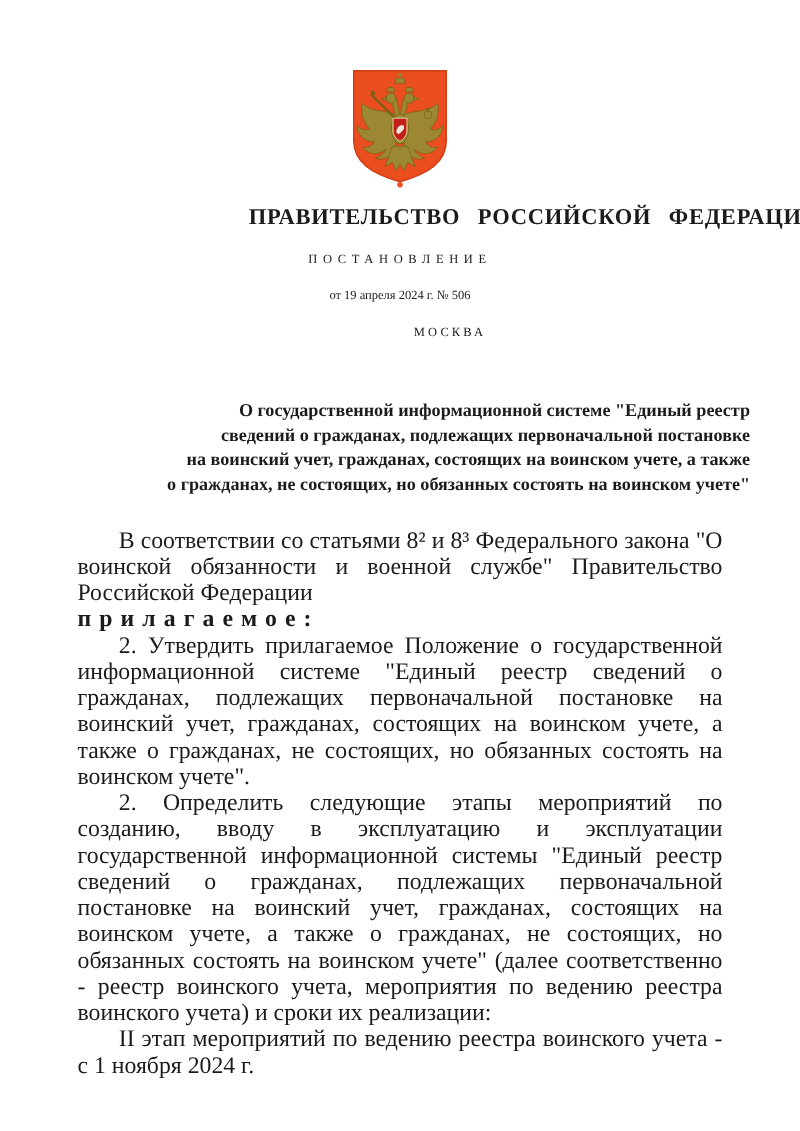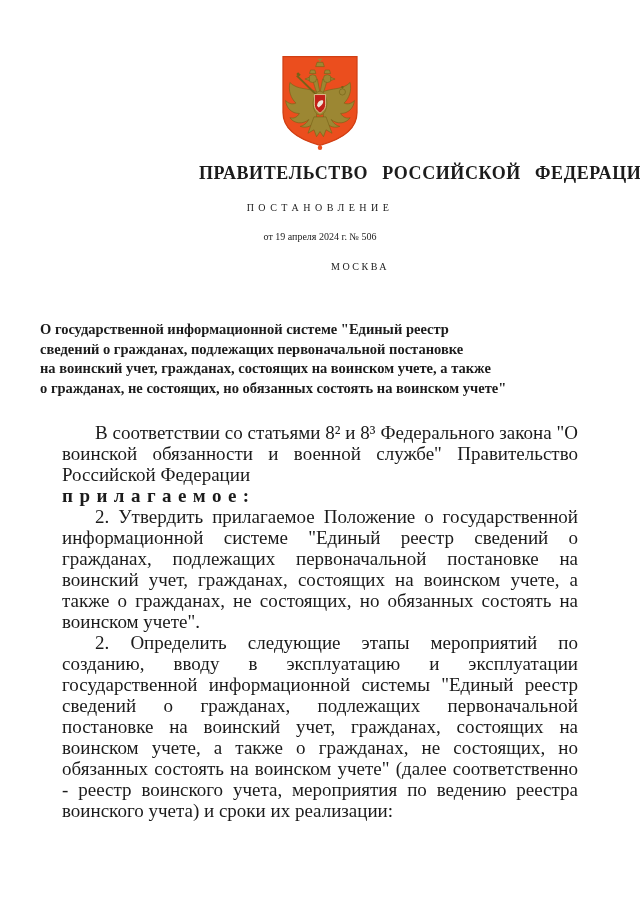--- a/index.html
+++ b/index.html
@@ -57,21 +57,21 @@
     text-align: center;
     font-size: 10px;
     letter-spacing: 2.5px;
     padding-left: 40px;
   }
   .doc-title {
     position: absolute;
     top: 320px;
     left: 40px;
     width: 560px;
-    text-align: left;
+    text-align: right;
     font-weight: bold;
     font-size: 14.5px;
     line-height: 19.5px;
     white-space: pre-line;
   }
   .content {
     position: absolute;
     top: 422px;
     left: 62px;
     width: 516px;
@@ -150,15 +150,16 @@
   <div class="doc-title">О государственной информационной системе "Единый реестр
 сведений о гражданах, подлежащих первоначальной постановке
 на воинский учет, гражданах, состоящих на воинском учете, а также
 о гражданах, не состоящих, но обязанных состоять на воинском учете"</div>
 
   <div class="content">
     <p class="para">В соответствии со статьями 8² и 8³ Федерального закона "О воинской обязанности и военной службе" Правительство Российской Федерации</p>
     <p class="para decree">прилагаемое:</p>
     <p class="para">2. Утвердить прилагаемое Положение о государственной информационной системе "Единый реестр сведений о гражданах, подлежащих первоначальной постановке на воинский учет, гражданах, состоящих на воинском учете, а также о гражданах, не состоящих, но обязанных состоять на воинском учете".</p>
     <p class="para">2. Определить следующие этапы мероприятий по созданию, вводу в эксплуатацию и эксплуатации государственной информационной системы "Единый реестр сведений о гражданах, подлежащих первоначальной постановке на воинский учет, гражданах, состоящих на воинском учете, а также о гражданах, не состоящих, но обязанных состоять на воинском учете" (далее соответственно - реестр воинского учета, мероприятия по ведению реестра воинского учета) и сроки их реализации:</p>
+    <p class="para">II этап мероприятий по ведению реестра воинского учета - с 1 ноября 2024 г.</p>
   </div>
 
 </div>
 
 </body></html>

